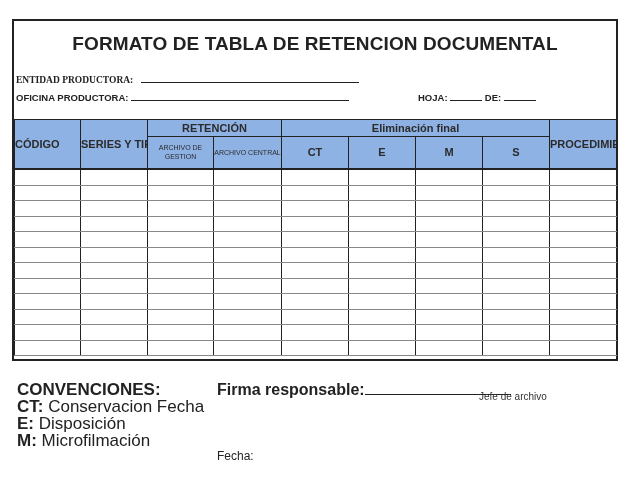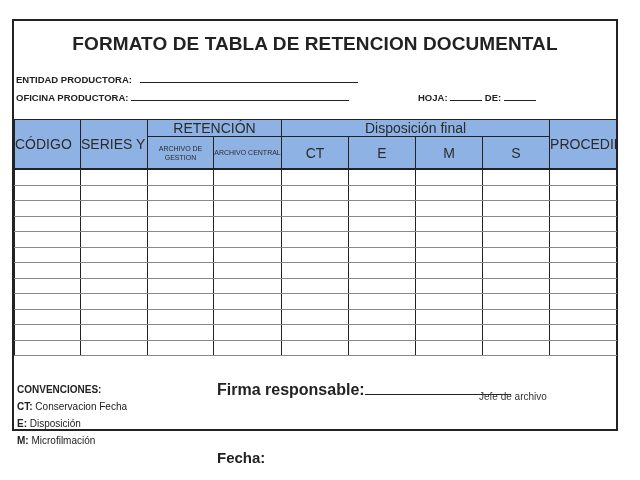--- a/index.html
+++ b/index.html
@@ -1,40 +1,40 @@
 <!DOCTYPE html>
 <html><head>
 <meta charset="utf-8">
 <style>
   html, body { margin:0; padding:0; background:#ffffff; }
   body { width:640px; height:480px; position:relative; overflow:hidden; font-family:"Liberation Sans", sans-serif; color:#1a1a1a; }
-  .sheet { position:absolute; left:12px; top:19px; width:606px; height:412px; border:2px solid #222; box-sizing:border-box; background:#fff; }
+  .sheet { position:absolute; left:12px; top:19px; width:606px; height:342px; border:2px solid #222; box-sizing:border-box; background:#fff; }
   .title { position:absolute; left:0; right:0; top:12px; text-align:center; font-size:19px; font-weight:bold; color:#222; letter-spacing:0.1px; }
   .field { position:absolute; font-size:9.5px; font-weight:bold; color:#222; white-space:nowrap; }
   .field .line { display:inline-block; border-bottom:1px solid #222; height:9px; vertical-align:baseline; }
   .grid { position:absolute; left:0; top:98px; width:602px; }
   table { border-collapse:collapse; width:602px; table-layout:fixed; }
-  th { background:#8eb2e4; font-size:14px; font-weight:normal; color:#2b2b2b; border:1.5px solid #222; padding:0; text-align:center; overflow:hidden; white-space:nowrap; }
+  th { background:#8eb2e4; font-size:11px; font-weight:bold; color:#2b2b2b; border:1.5px solid #222; padding:0; text-align:center; overflow:hidden; white-space:nowrap; }
   th.small { font-size:7px; font-weight:normal; line-height:9px; white-space:normal; }
   td { border-left:1.5px solid #222; border-right:1.5px solid #222; border-bottom:1.5px solid #888; height:14.5px; padding:0; }
   tr.first td { border-top:2.5px solid #222; }
-  .conv { position:absolute; left:3px; top:360px; font-size:10px; color:#222; line-height:17px; }
+  .conv { position:absolute; left:3px; top:360px; font-size:17px; color:#222; line-height:17px; }
   .conv b { font-weight:bold; }
   .sign { position:absolute; left:203px; top:360px; font-size:16px; font-weight:bold; color:#222; }
   .sign .line { display:inline-block; width:146px; border-bottom:1px solid #222; height:11px; }
   .jefe { position:absolute; left:465px; top:370px; font-size:10px; color:#333; }
-  .fecha { position:absolute; left:203px; top:428px; font-size:15px; font-weight:bold; color:#222; }
+  .fecha { position:absolute; left:203px; top:428px; font-size:12px; font-weight:normal; color:#222; }
 </style>
 </head>
 <body>
 
 <div class="sheet">
   <div class="title">FORMATO DE TABLA DE RETENCION DOCUMENTAL</div>
 
-  <div class="field" style="left:2px; top:52px;">
+  <div class="field" style="left:2px; top:52px;font-family:Liberation Serif, serif;">
     <span>ENTIDAD PRODUCTORA:</span>
     <span class="line" style="width:218px; margin-left:5px;"></span>
   </div>
   <div class="field" style="left:2px; top:70px;">
     <span>OFICINA PRODUCTORA:</span>
     <span class="line" style="width:218px;"></span>
   </div>
   <div class="field" style="left:404px; top:70px;">
     <span>HOJA:</span>
     <span class="line" style="width:32px;"></span>
@@ -53,21 +53,21 @@
           <col style="width:67px">
           <col style="width:67px">
           <col style="width:67px">
           <col style="width:67px">
       </colgroup>
       <thead>
         <tr style="height:16px;">
           <th rowspan="2" style="height:48px; text-align:left;">CÓDIGO</th>
           <th rowspan="2" style="text-align:left;">SERIES Y TIPOS DOCUMENTALES</th>
           <th colspan="2">RETENCIÓN</th>
-          <th colspan="4">Disposición final</th>
+          <th colspan="4">Eliminación final</th>
           <th rowspan="2" style="text-align:left;">PROCEDIMIENTO</th>
         </tr>
         <tr style="height:32px;">
           <th class="small">ARCHIVO DE GESTION</th>
           <th class="small">ARCHIVO CENTRAL</th>
           <th>CT</th>
           <th>E</th>
           <th>M</th>
           <th>S</th>
         </tr>

